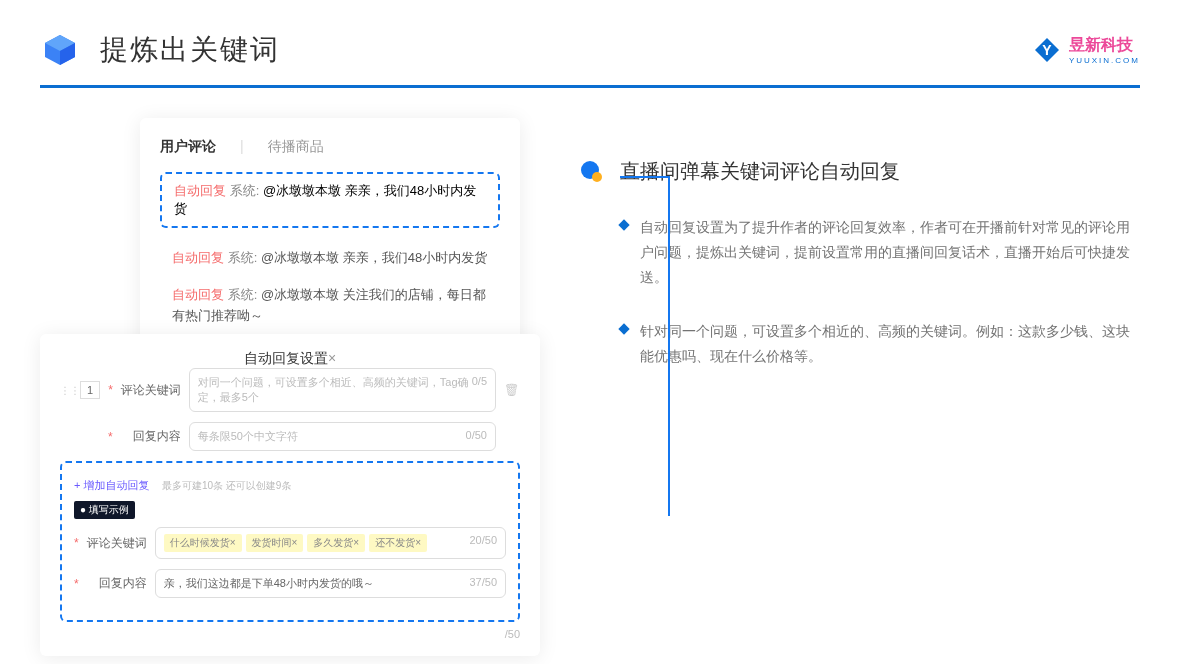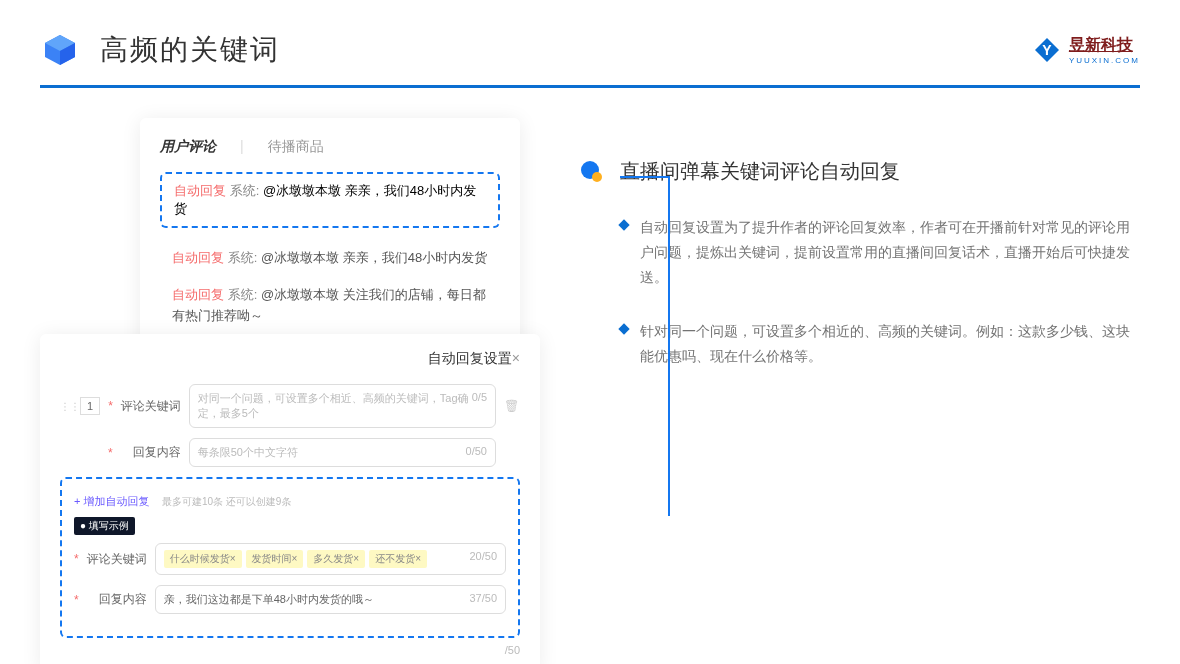--- a/index.html
+++ b/index.html
@@ -2,40 +2,40 @@
 <html><head>
 <meta charset="utf-8">
 <style>
 * { margin: 0; padding: 0; box-sizing: border-box; }
 body { font-family: "Microsoft YaHei", Arial, sans-serif; background: #fff; width: 1180px; height: 664px; position: relative; overflow: hidden; }
 
 .header { display: flex; align-items: center; padding: 30px 40px 15px 40px; }
 .header-icon { width: 40px; height: 40px; margin-right: 20px; position: relative; }
 .header-title { font-size: 28px; color: #333; font-weight: 500; letter-spacing: 2px; }
 .header-logo { margin-left: auto; display: flex; align-items: center; gap: 8px; }
-.logo-text { color: #7f1d1d; font-size: 16px; font-weight: bold; text-decoration: underline; }
+.logo-text { color: #ec4899; font-size: 16px; font-weight: bold; }
 .logo-sub { color: #0a6ed1; font-size: 8px; letter-spacing: 2px; display: block; }
 .divider { height: 3px; background: #0a6ed1; margin: 0 40px 30px 40px; }
 
 .content { display: flex; padding: 0 40px; gap: 40px; }
 .left { flex: 0 0 500px; position: relative; }
 .right { flex: 1; padding-top: 40px; }
 
 .card1 { background: #fff; border-radius: 6px; box-shadow: 0 2px 20px rgba(0,0,0,0.08); padding: 20px; position: relative; margin-left: 100px; width: 380px; }
 .tabs { display: flex; gap: 24px; margin-bottom: 16px; font-size: 14px; }
-.tab-active { font-weight: bold; color: #333; font-style: italic; }
+.tab-active { font-weight: bold; color: #333; }
 .tab-inactive { color: #999; }
 .tab-sep { color: #ddd; }
 .comment-box { border: 2px dashed #1477f0; border-radius: 6px; padding: 8px 12px; margin-bottom: 12px; font-size: 13px; }
 .comment-plain { padding: 8px 12px; font-size: 13px; color: #555; line-height: 1.6; }
 .tag-auto { color: #f56c6c; font-weight: 500; }
 .tag-sys { color: #888; }
 
 .card2 { background: #fff; border-radius: 6px; box-shadow: 0 2px 20px rgba(0,0,0,0.08); padding: 16px 20px; width: 500px; margin-top: -20px; position: relative; z-index: 2; }
-.card2-title { font-size: 14px; color: #333; margin-bottom: 16px; display: flex; justify-content: flex-end; }
+.card2-title { font-size: 14px; color: #333; display: flex; justify-content: center; }
 .close-x { color: #999; cursor: pointer; }
 .form-row { display: flex; align-items: center; gap: 8px; margin-bottom: 10px; font-size: 12px; }
 .drag-dots { color: #ccc; font-size: 10px; width: 12px; }
 .num-box { border: 1px solid #ddd; padding: 2px 6px; font-size: 11px; color: #666; }
 .req-star { color: #f56c6c; }
 .label { color: #666; width: 60px; text-align: right; }
 .input-box { flex: 1; border: 1px solid #ddd; padding: 6px 8px; color: #bbb; font-size: 11px; border-radius: 6px; display: flex; justify-content: space-between; }
 .counter { color: #bbb; }
 .trash { color: #ccc; width: 16px; }
 
@@ -61,21 +61,21 @@
 <body>
 
 <div class="header">
   <div class="header-icon">
     <svg viewBox="0 0 40 40">
         <path d="M20 5 L35 13 L35 27 L20 35 L5 27 L5 13 Z" fill="#3b82f6"></path>
         <path d="M20 5 L35 13 L20 21 L5 13 Z" fill="#60a5fa"></path>
         <path d="M20 21 L35 13 L35 27 L20 35 Z" fill="#2563eb"></path>
       </svg>
   </div>
-  <div class="header-title">高频的关键词</div>
+  <div class="header-title">提炼出关键词</div>
   <div class="header-logo">
     <svg width="28" height="28" viewBox="0 0 28 28">
         <path d="M14 2 L26 14 L14 26 L2 14 Z" fill="#0a6ed1"></path>
         <text x="14" y="19" text-anchor="middle" fill="#fff" font-size="14" font-weight="bold">Y</text>
       </svg>
     <div>
       <span class="logo-text">昱新科技</span>
       <span class="logo-sub">YUUXIN.COM</span>
     </div>
   </div>

